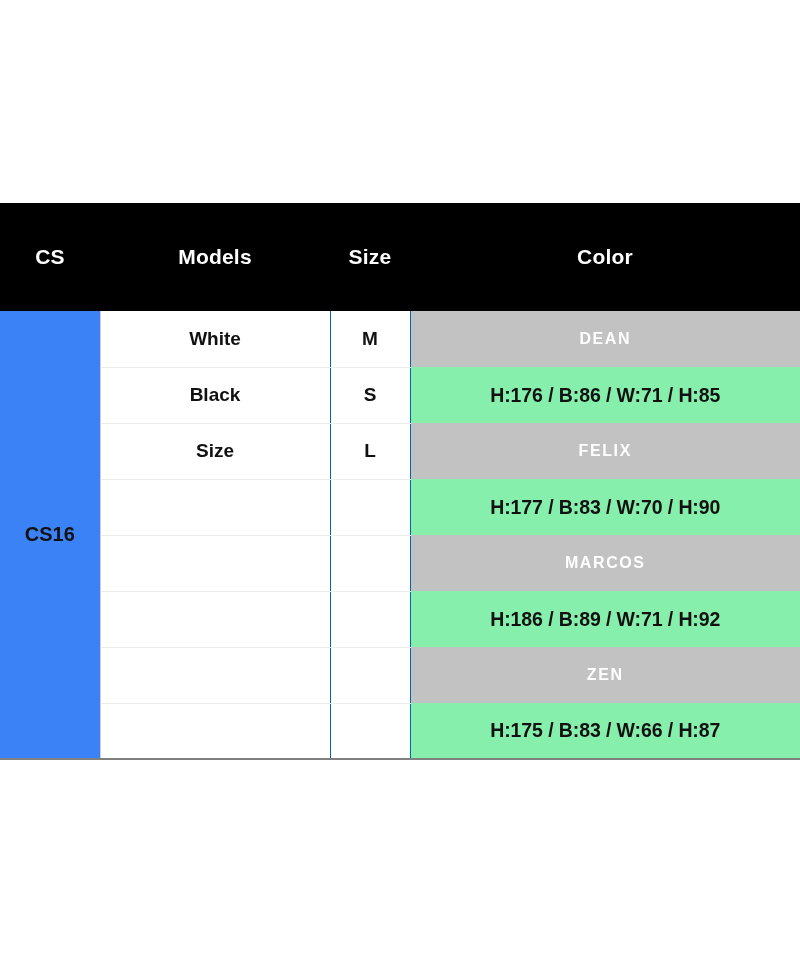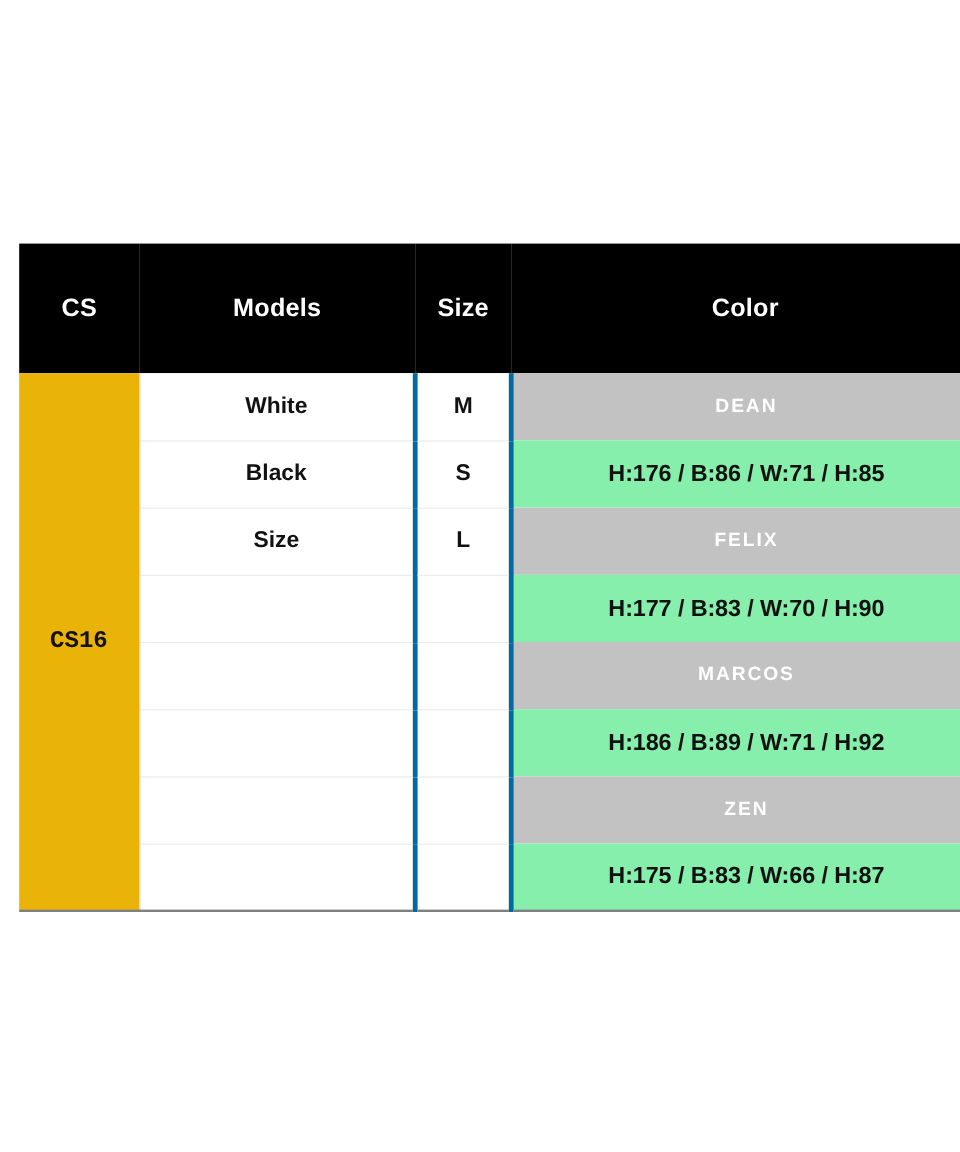--- a/index.html
+++ b/index.html
@@ -18,21 +18,21 @@
   .page {
     position: relative;
     width: 800px;
     height: 960px;
     background: #ffffff;
   }
 
   
   .size-table-wrap {
     position: absolute;
-    left: 16px;
+    left: 0;
     top: 203px;
     width: 668px;
   }
 
   table.size-table {
     width: 800px;
     border-collapse: collapse;
     table-layout: fixed;
     border-bottom: 2px solid #808080;
   }
@@ -69,27 +69,26 @@
     border-right: 1px solid #e3e3e3;
     border-bottom: 1px solid #ececec;
     box-sizing: border-box;
   }
 
   tbody td.cs-cell {
     border-right: 1px solid #cfcfcf;
     border-bottom: none;
     font-size: 20px;
     color: #111111;
-    background: #eab308;
-    font-family: Liberation Mono, monospace;
+    background: #3b82f6;
   }
 
   tbody td.color-cell,
   tbody td.size-cell {
-    border-right: 4px solid #0369a1;
+    border-right: 1px solid #0369a1;
   }
 
   tbody td.models-cell {
     border-right: none;
     border-bottom: none;
     font-size: 19.5px;
     letter-spacing: -0.1px;
     background: #86efac;
     color: #111111;
   }

